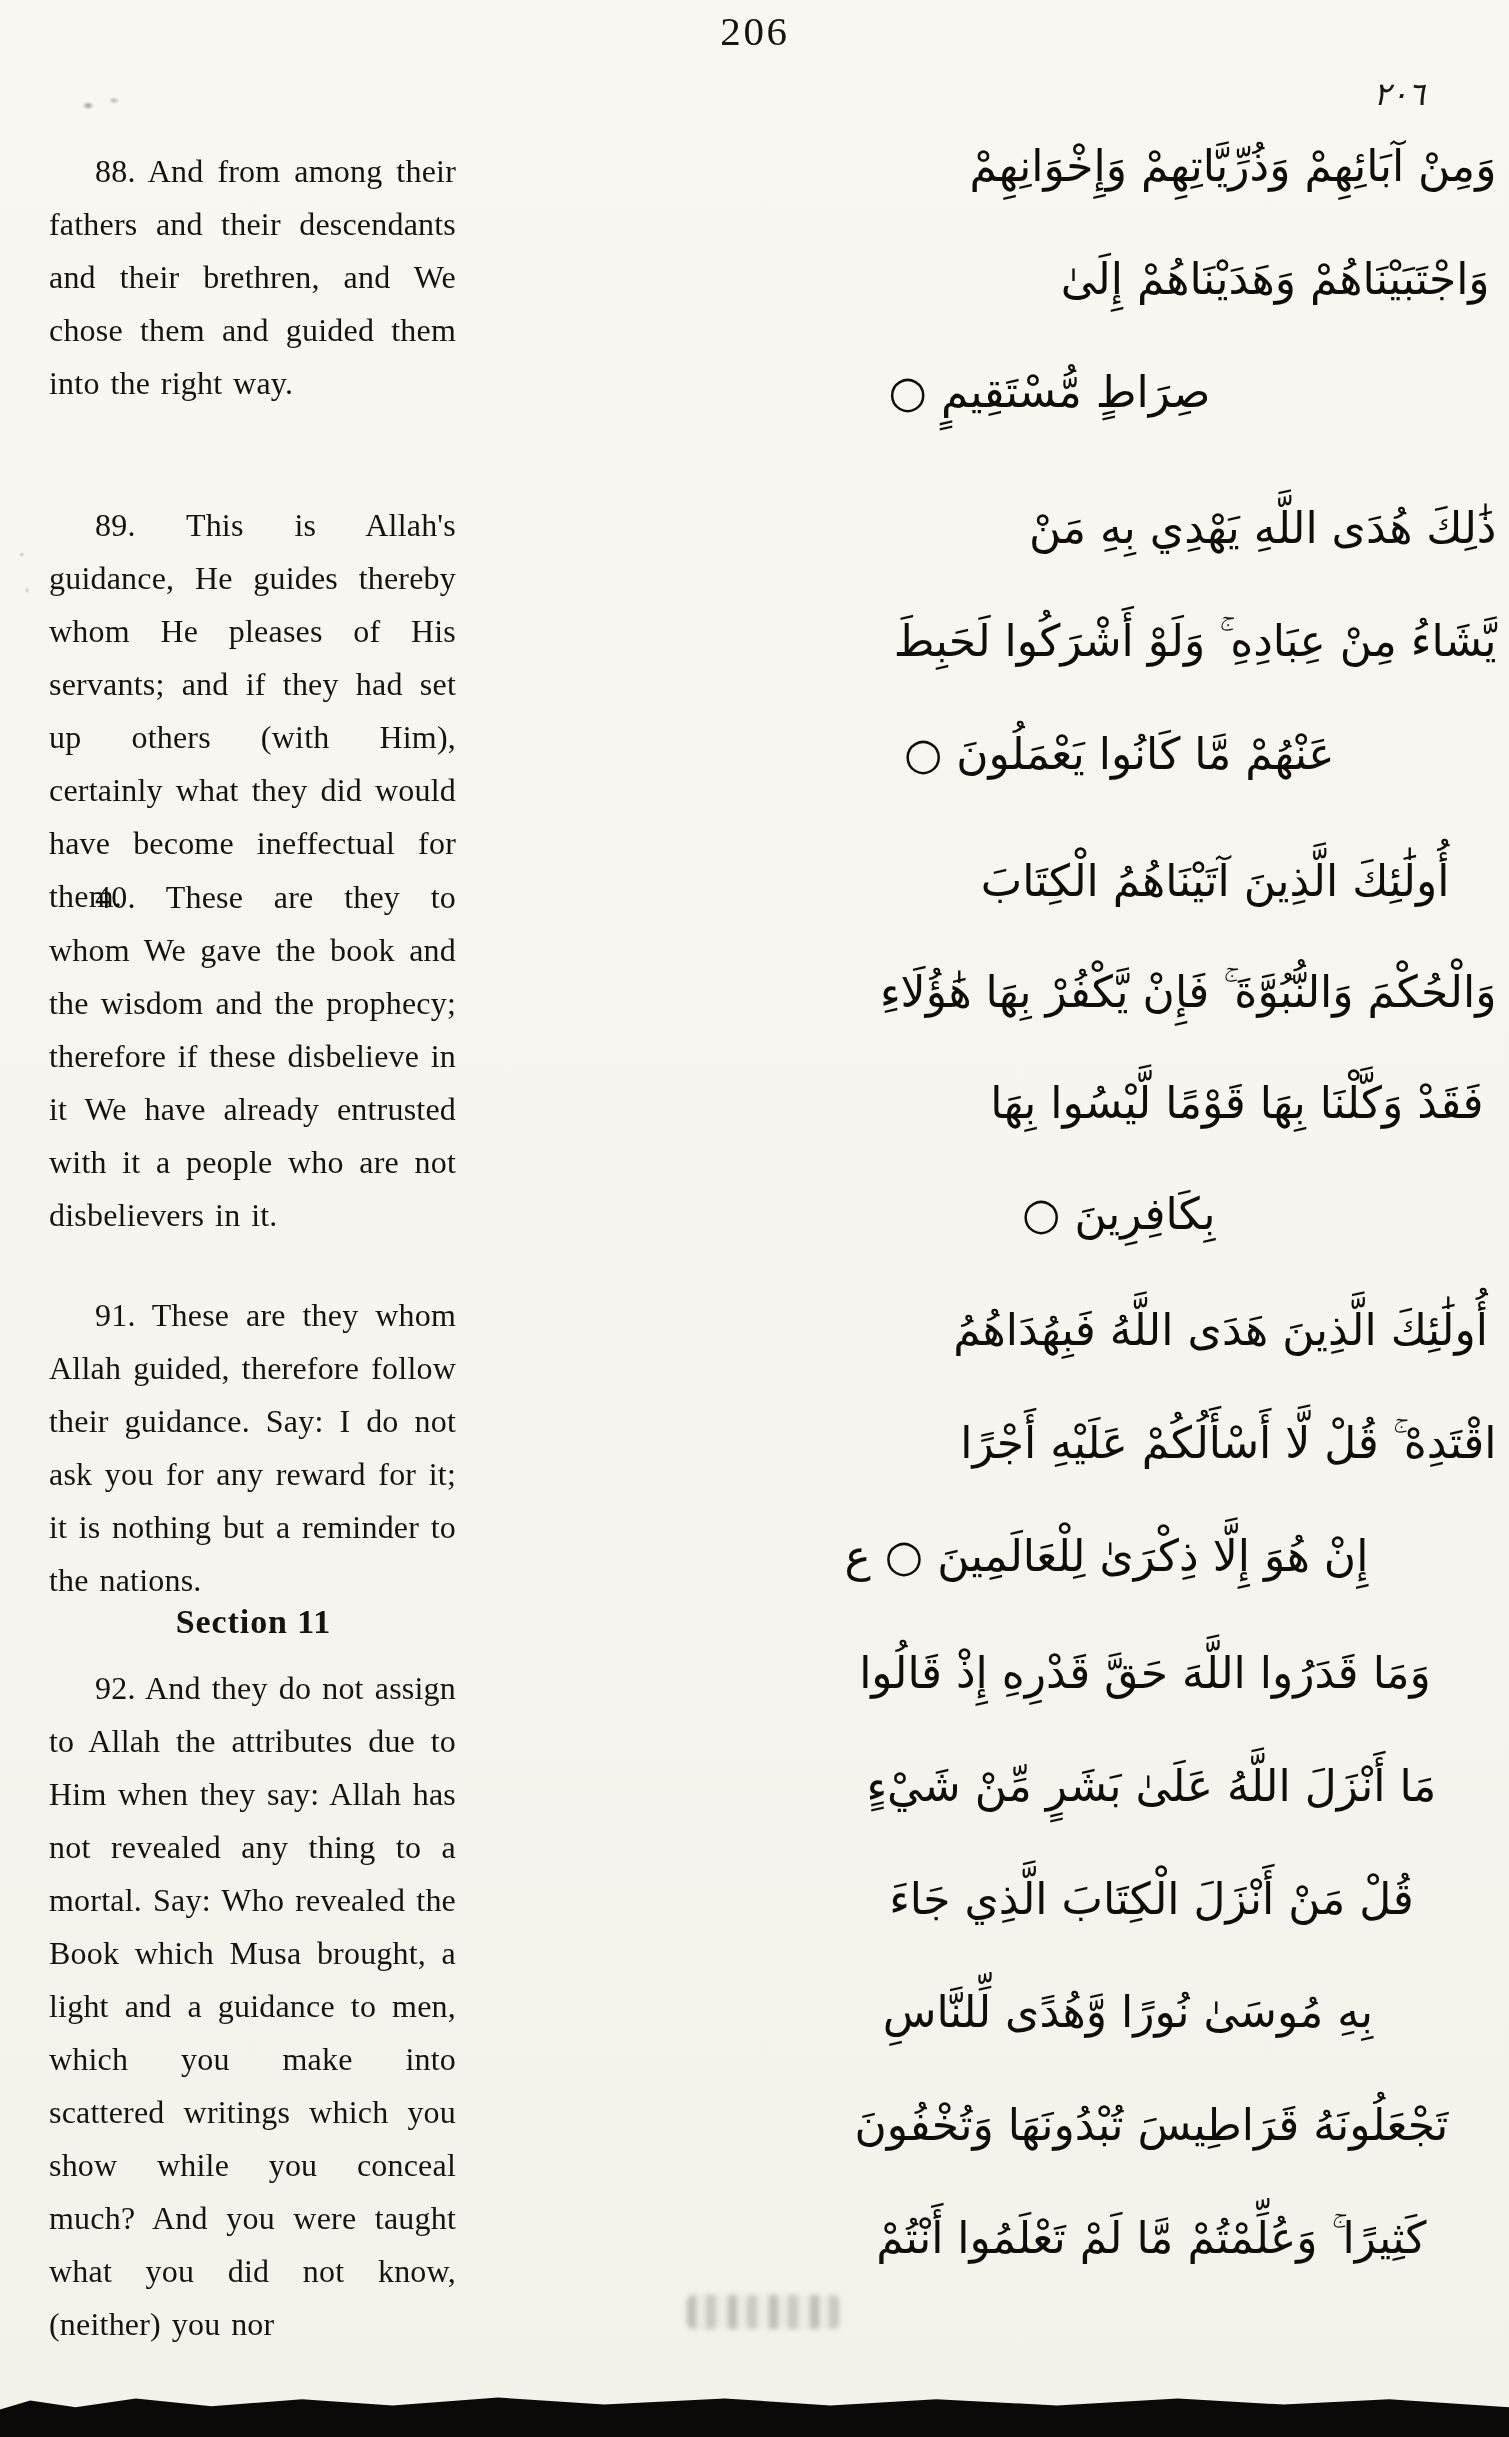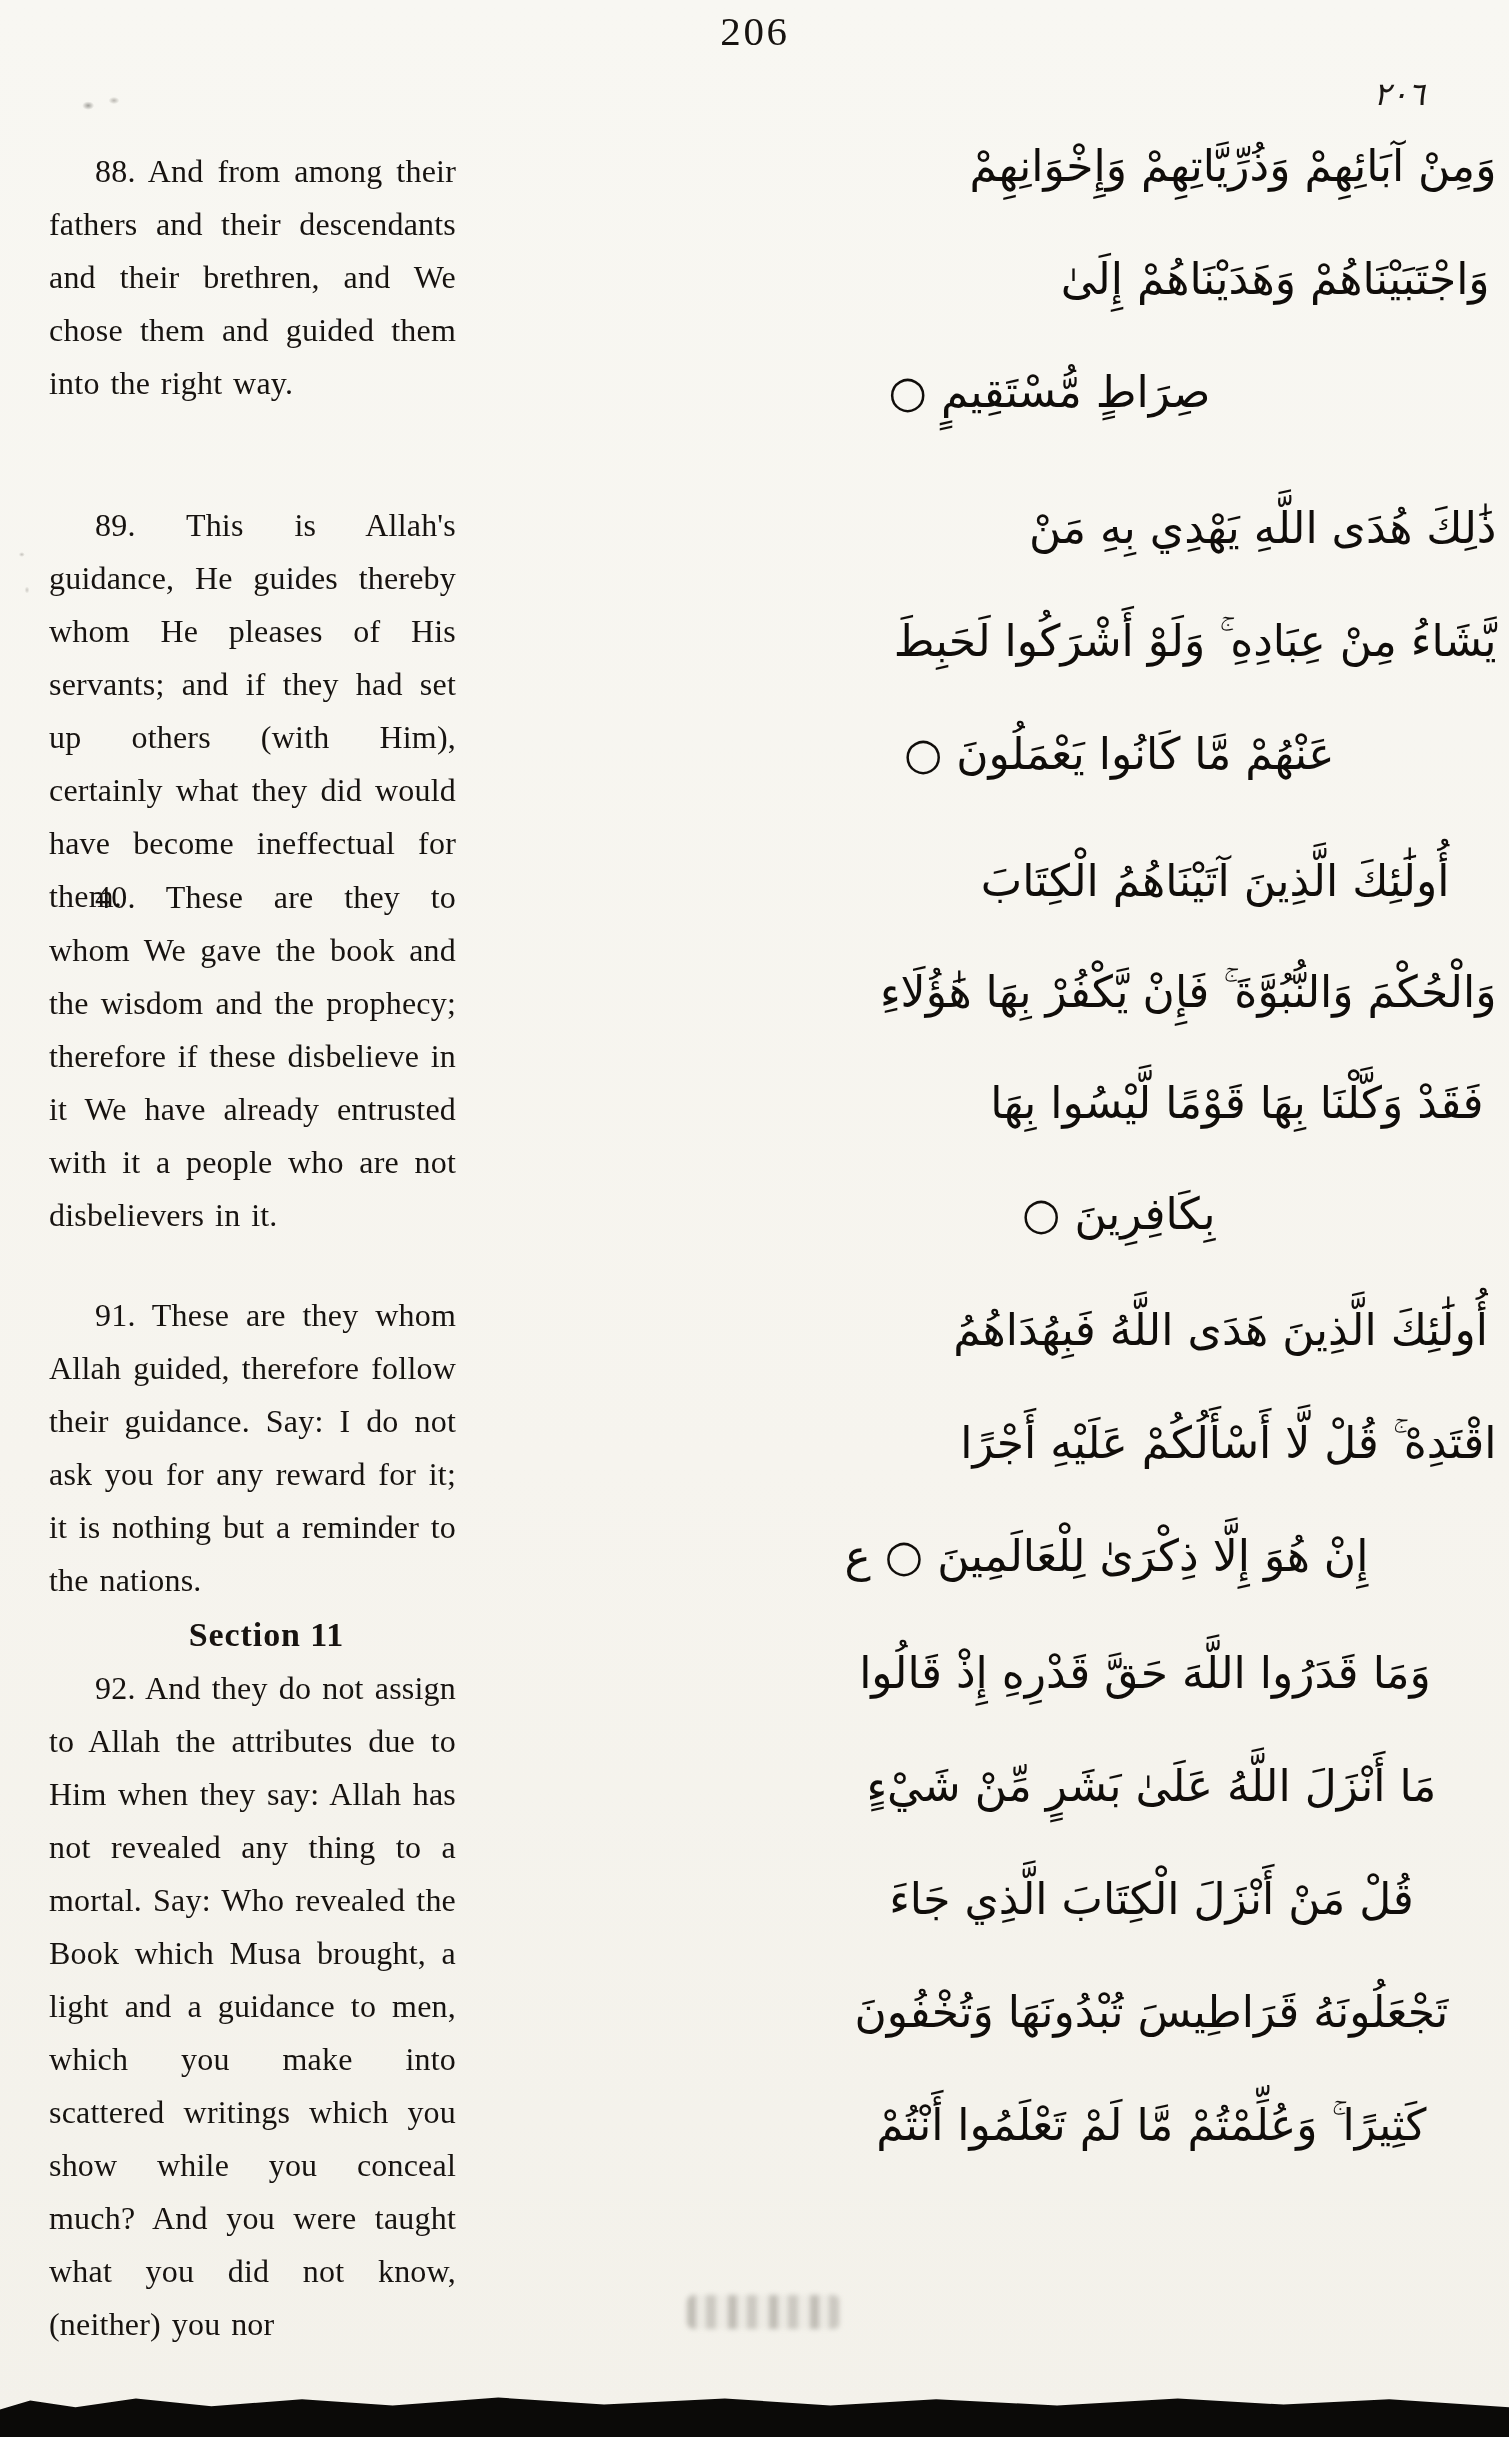--- a/index.html
+++ b/index.html
@@ -56,21 +56,21 @@
   .eng-para.p88 { top: 145px; }
   .eng-para.p89 { top: 499px; }
   .eng-para.p90 { top: 871px; }
   .eng-para.p91 { top: 1289px; }
   .eng-para.p92 { top: 1662px; }
   .section-heading {
     position: absolute;
     top: 1602px;
     left: 49px;
     width: 407px;
-    margin: 14px;
+    margin: 1px;
     text-align: center;
     font-size: 34px;
     font-weight: bold;
     letter-spacing: 0.9px;
   }
 
   
   .arabic-col {
     position: absolute;
     top: 0;
@@ -206,20 +206,21 @@
     <div class="verse v4" lang="ar" dir="rtl">
       <div class="aline l1">أُولَٰئِكَ الَّذِينَ هَدَى اللَّهُ فَبِهُدَاهُمُ</div>
       <div class="aline l2">اقْتَدِهْ ۚ قُلْ لَّا أَسْأَلُكُمْ عَلَيْهِ أَجْرًا</div>
       <div class="aline l3">إِنْ هُوَ إِلَّا ذِكْرَىٰ لِلْعَالَمِينَ ○ ع</div>
     </div>
 
     <div class="verse v5" lang="ar" dir="rtl">
       <div class="aline l1">وَمَا قَدَرُوا اللَّهَ حَقَّ قَدْرِهِ إِذْ قَالُوا</div>
       <div class="aline l2">مَا أَنْزَلَ اللَّهُ عَلَىٰ بَشَرٍ مِّنْ شَيْءٍ</div>
       <div class="aline l3">قُلْ مَنْ أَنْزَلَ الْكِتَابَ الَّذِي جَاءَ</div>
+      <div class="aline l4">بِهِ مُوسَىٰ نُورًا وَّهُدًى لِّلنَّاسِ</div>
       <div class="aline l5">تَجْعَلُونَهُ قَرَاطِيسَ تُبْدُونَهَا وَتُخْفُونَ</div>
       <div class="aline l6">كَثِيرًا ۚ وَعُلِّمْتُمْ مَّا لَمْ تَعْلَمُوا أَنْتُمْ</div>
     </div>
 
   </section>
 
   <div class="smudge smudge-top"></div>
   <div class="smudge smudge-margin"></div>
   <div class="smudge smudge-bleed"></div>
   <div class="scan-band"></div>

